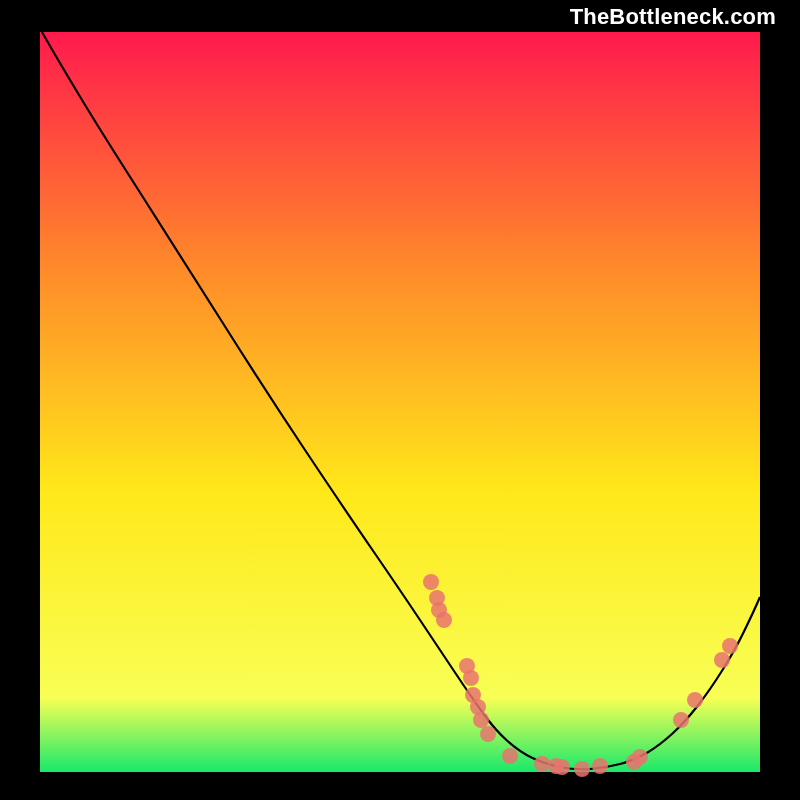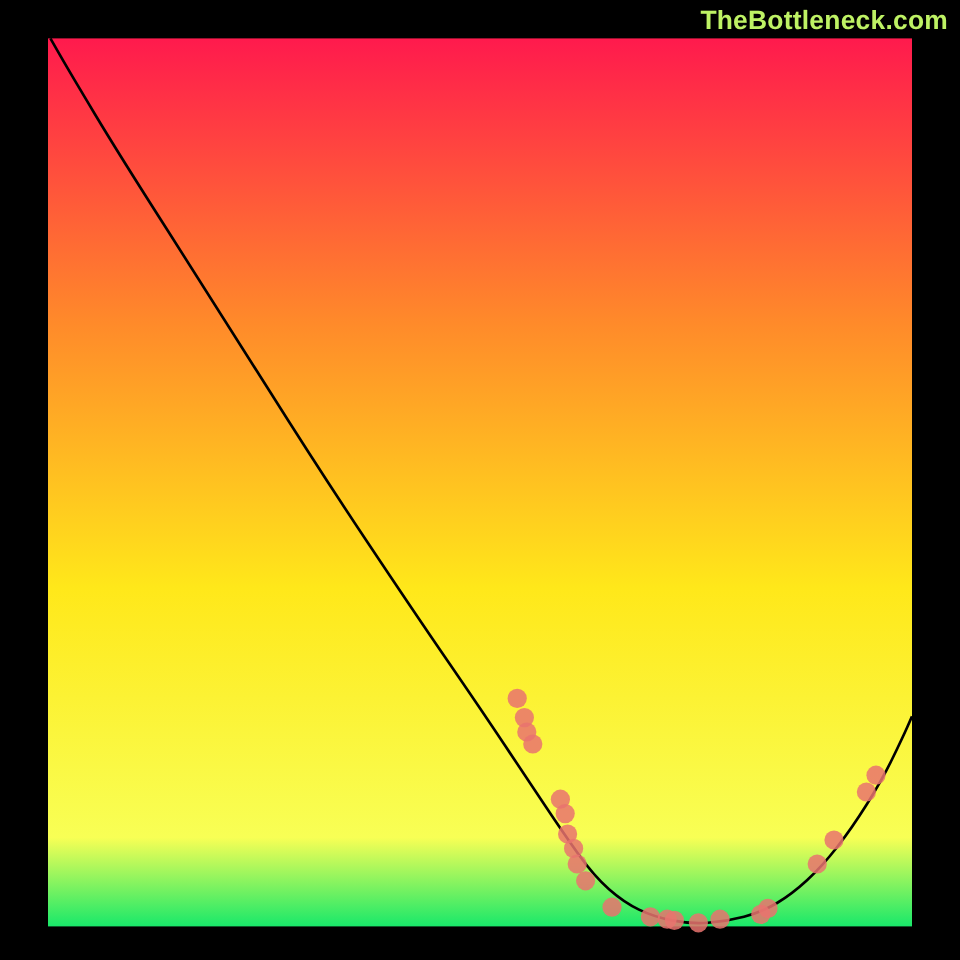--- a/index.html
+++ b/index.html
@@ -13,22 +13,22 @@
   }
   .frame {
     position: relative;
     width: 800px;
     height: 800px;
     background: #000;
   }
   .watermark {
     position: absolute;
     top: 4px;
-    right: 10px;
-    color: #bef264;
+    right: 24px;
+    color: #ffffff;
     font-size: 22px;
     font-weight: bold;
     letter-spacing: 0.2px;
     z-index: 3;
   }
   svg.plot {
     position: absolute;
     left: 0;
     top: 0;
     width: 800px;

